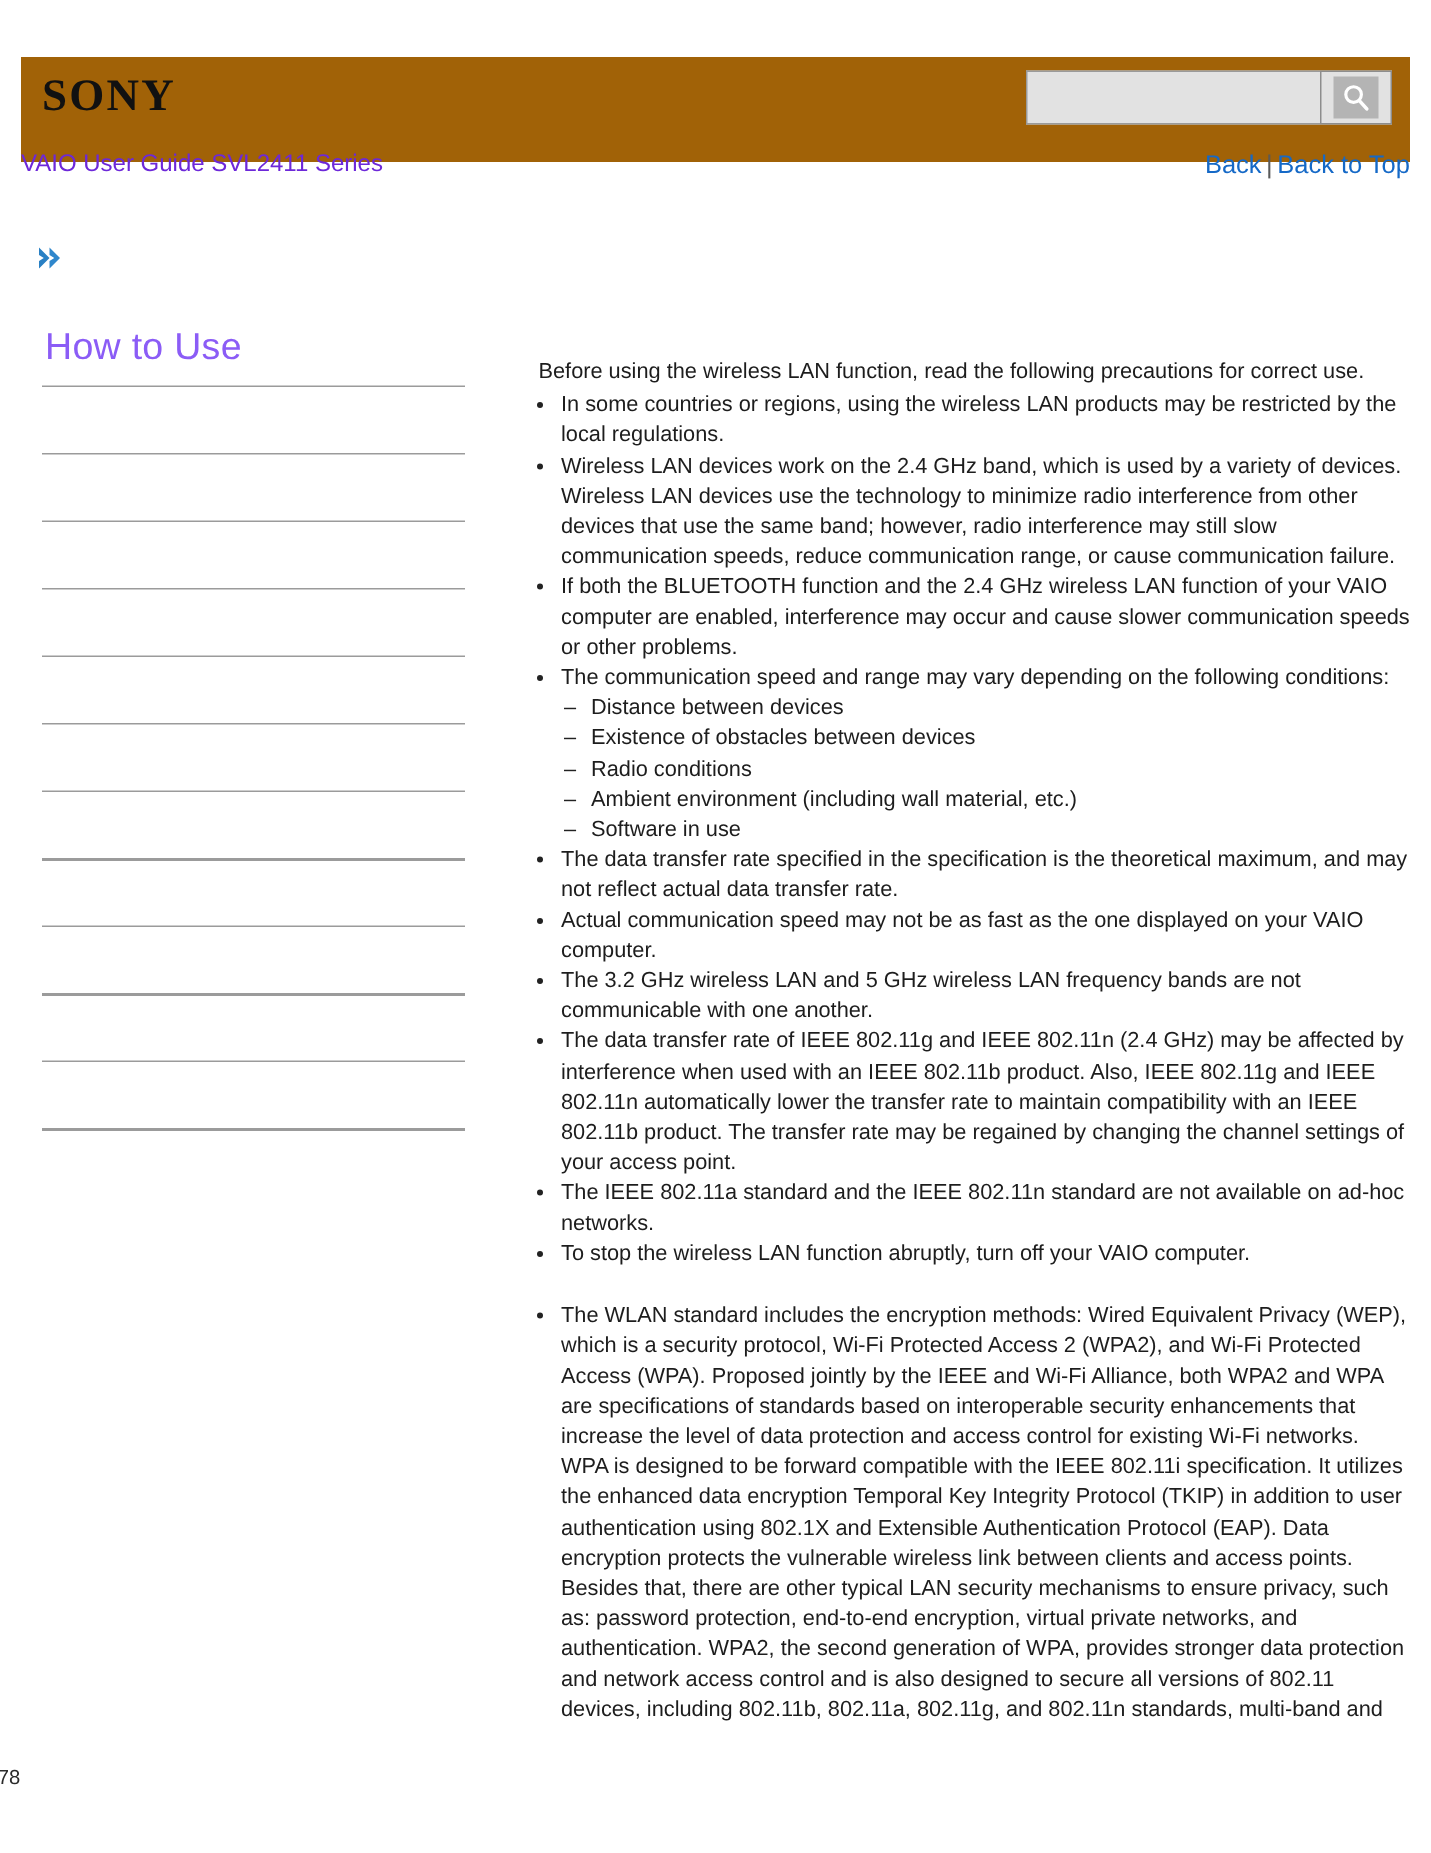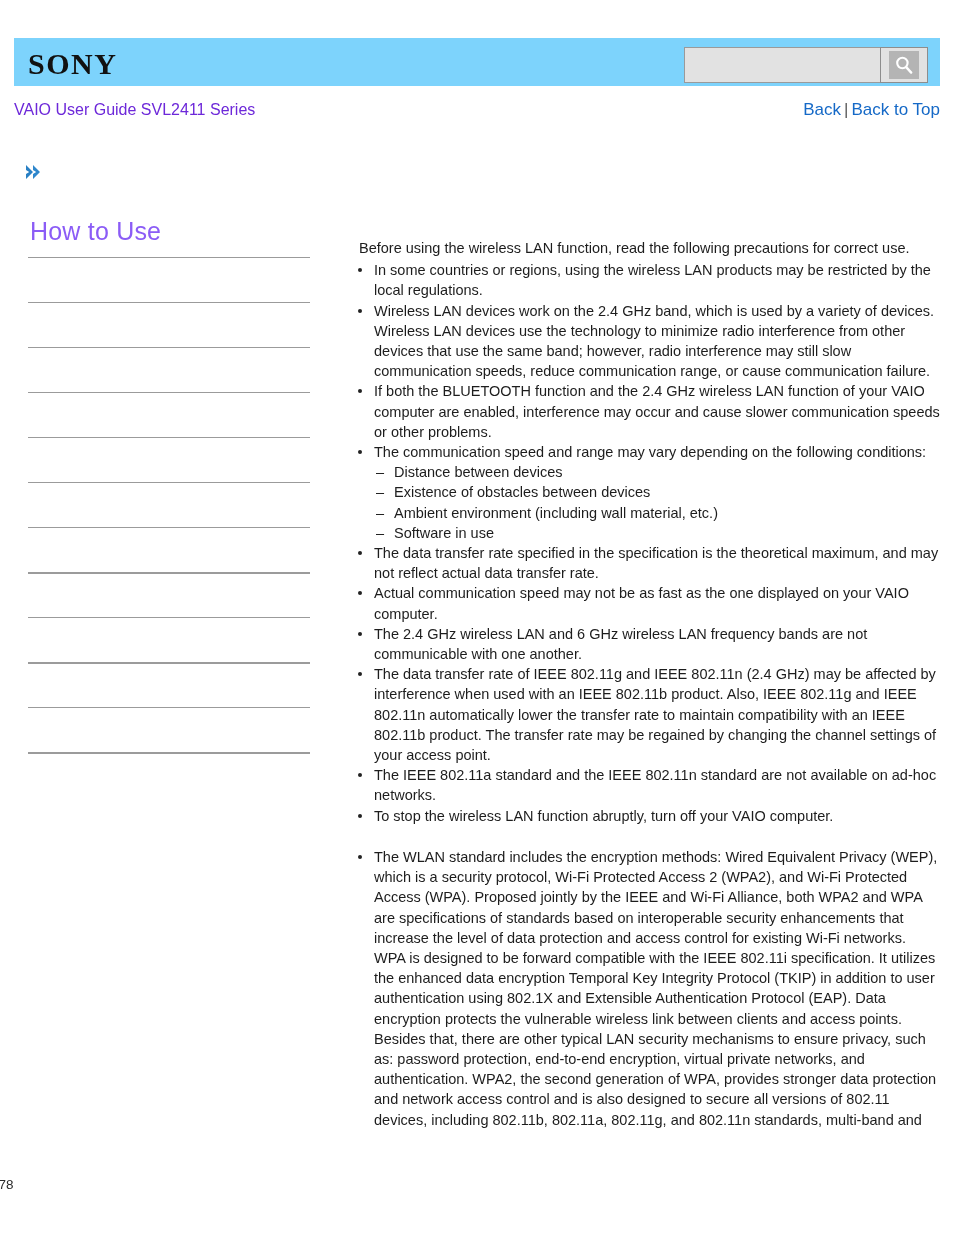--- a/index.html
+++ b/index.html
@@ -15,22 +15,22 @@
     position: relative;
     overflow: hidden;
   }
 
   
   .header-band {
     position: absolute;
     left: 14px;
     top: 38px;
     width: 926px;
-    height: 48px;
-    background: #7dd3fc;
+    height: 70px;
+    background: #a16207;
     box-sizing: border-box;
   }
   .sony-logo {
     position: absolute;
     left: 14px;
     top: 9px;
     font-family: "Liberation Serif", serif;
     font-weight: bold;
     font-size: 30px;
     letter-spacing: 1.5px;
@@ -317,28 +317,29 @@
   <ul class="bullets">
     <li>In some countries or regions, using the wireless LAN products may be restricted by the local regulations.</li>
     <li>Wireless LAN devices work on the 2.4 GHz band, which is used by a variety of devices. Wireless LAN devices use the technology to minimize radio interference from other devices that use the same band; however, radio interference may still slow communication speeds, reduce communication range, or cause communication failure.</li>
     <li>If both the BLUETOOTH function and the 2.4 GHz wireless LAN function of your VAIO computer are enabled, interference may occur and cause slower communication speeds or other problems.</li>
 
     <li>
       <span>The communication speed and range may vary depending on the following conditions:</span>
       <ul class="sub-dashes">
         <li>Distance between devices</li>
         <li>Existence of obstacles between devices</li>
+        <li>Radio conditions</li>
         <li>Ambient environment (including wall material, etc.)</li>
         <li>Software in use</li>
       </ul>
     </li>
 
     <li>The data transfer rate specified in the specification is the theoretical maximum, and may not reflect actual data transfer rate.</li>
     <li>Actual communication speed may not be as fast as the one displayed on your VAIO computer.</li>
-    <li>The 2.4 GHz wireless LAN and 6 GHz wireless LAN frequency bands are not communicable with one another.</li>
+    <li>The 3.2 GHz wireless LAN and 5 GHz wireless LAN frequency bands are not communicable with one another.</li>
     <li>The data transfer rate of IEEE 802.11g and IEEE 802.11n (2.4 GHz) may be affected by interference when used with an IEEE 802.11b product. Also, IEEE 802.11g and IEEE 802.11n automatically lower the transfer rate to maintain compatibility with an IEEE 802.11b product. The transfer rate may be regained by changing the channel settings of your access point.</li>
     <li>The IEEE 802.11a standard and the IEEE 802.11n standard are not available on ad-hoc networks.</li>
     <li>To stop the wireless LAN function abruptly, turn off your VAIO computer.</li>
   </ul>
 
   <div class="group-gap"></div>
 
   <ul class="bullets">
     <li>The WLAN standard includes the encryption methods: Wired Equivalent Privacy (WEP), which is a security protocol, Wi-Fi Protected Access 2 (WPA2), and Wi-Fi Protected Access (WPA). Proposed jointly by the IEEE and Wi-Fi Alliance, both WPA2 and WPA are specifications of standards based on interoperable security enhancements that increase the level of data protection and access control for existing Wi-Fi networks. WPA is designed to be forward compatible with the IEEE 802.11i specification. It utilizes the enhanced data encryption Temporal Key Integrity Protocol (TKIP) in addition to user authentication using 802.1X and Extensible Authentication Protocol (EAP). Data encryption protects the vulnerable wireless link between clients and access points. Besides that, there are other typical LAN security mechanisms to ensure privacy, such as: password protection, end-to-end encryption, virtual private networks, and authentication. WPA2, the second generation of WPA, provides stronger data protection and network access control and is also designed to secure all versions of 802.11 devices, including 802.11b, 802.11a, 802.11g, and 802.11n standards, multi-band and</li>
   </ul>

